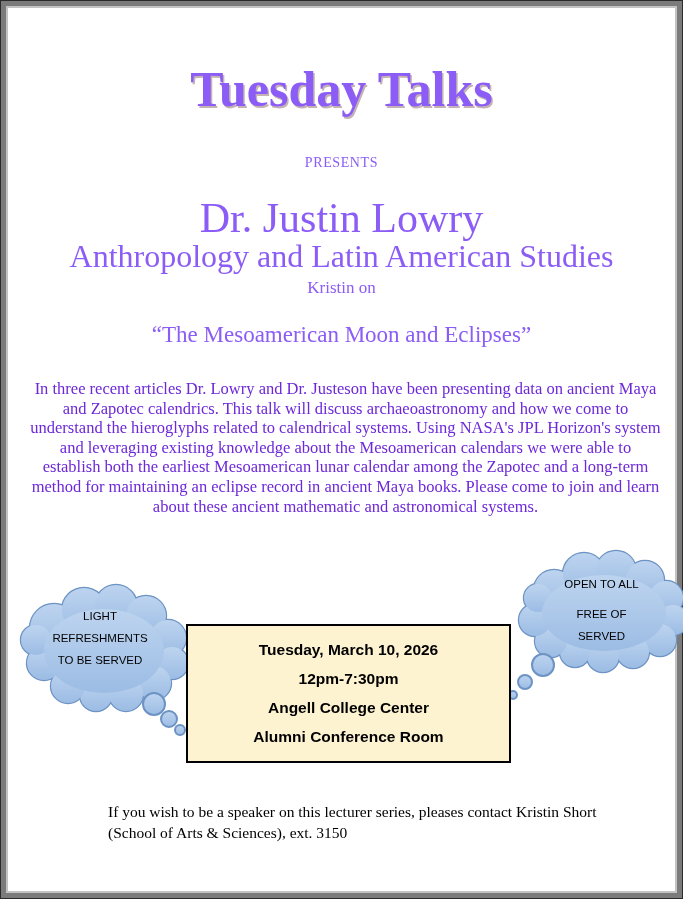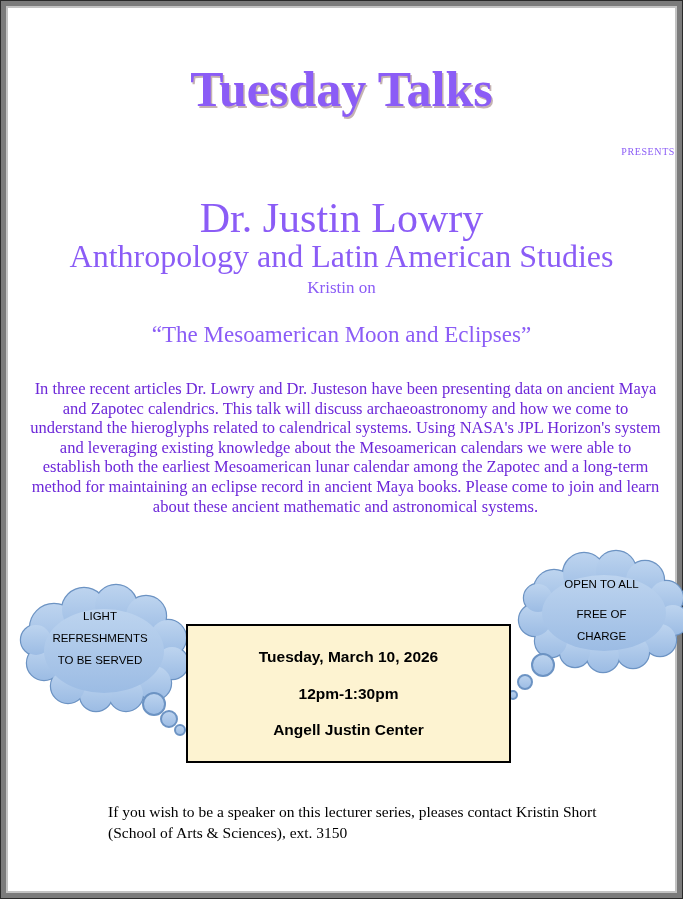--- a/index.html
+++ b/index.html
@@ -35,24 +35,23 @@
   .center-text{position:absolute;left:0;width:100%;text-align:center;color:#8b5cf6;}
   .main-title{
     top:52px;
     font-size:50px;
     font-weight:bold;
     font-family:"Liberation Serif", serif;
     letter-spacing:0px;
     text-shadow:1.5px 1.5px 0 rgba(90,35,35,0.35);
   }
   .presents{
-    top:138px;
-    font-size:10px;
+    top:147px;
+    font-size:14px;
     letter-spacing:0.6px;
-    text-align:right;
   }
   .speaker-name{
     top:186px;
     font-size:42px;
   }
   .speaker-dept{
     top:230px;
     font-size:32px;
     text-align:center;
   }
@@ -230,28 +229,29 @@
       </g>
       <g fill="url(#cg2)" stroke="#6c93c3" stroke-width="2">
         <circle cx="39" cy="117" r="11"></circle>
         <circle cx="21" cy="134" r="7"></circle>
         <circle cx="9" cy="147" r="4"></circle>
       </g>
     </svg>
     <div class="cloud-text">
       <div>OPEN TO ALL</div>
       <div class="cloud-gap">FREE OF</div>
-      <div>CHARGE</div>
+      <div>SERVED</div>
     </div>
   </div>
 
   <div class="event-box">
     <div class="event-line">Tuesday, March 10, 2026</div>
-    <div class="event-line">12pm-1:30pm</div>
-    <div class="event-line">Angell Justin Center</div>
+    <div class="event-line">12pm-7:30pm</div>
+    <div class="event-line">Angell College Center</div>
+    <div class="event-line">Alumni Conference Room</div>
   </div>
 
   <div class="footer-note">
     <div>If you wish to be a speaker on this lecturer series, pleases contact Kristin Short</div>
     <div>(School of Arts &amp; Sciences), ext. 3150</div>
   </div>
 
 </div>
 
 </body></html>

